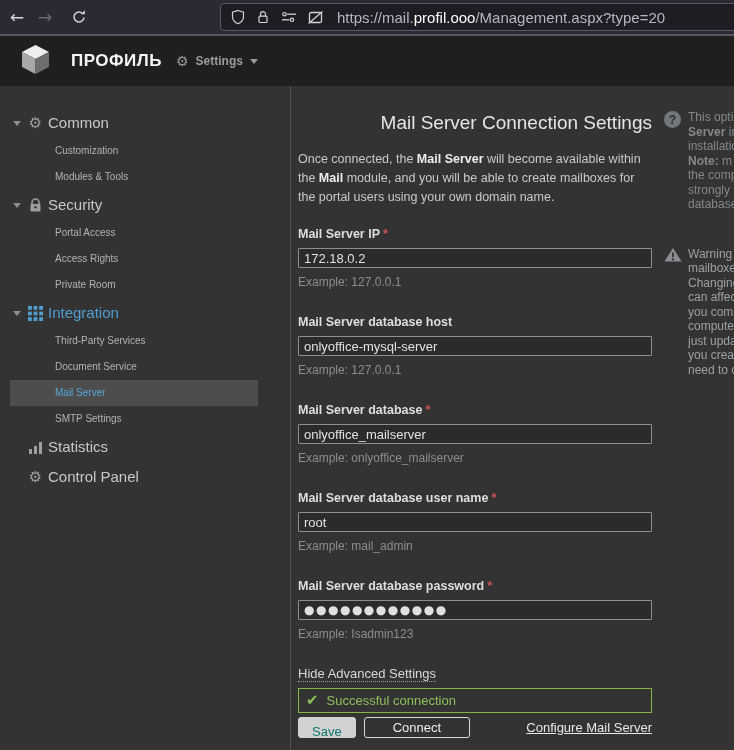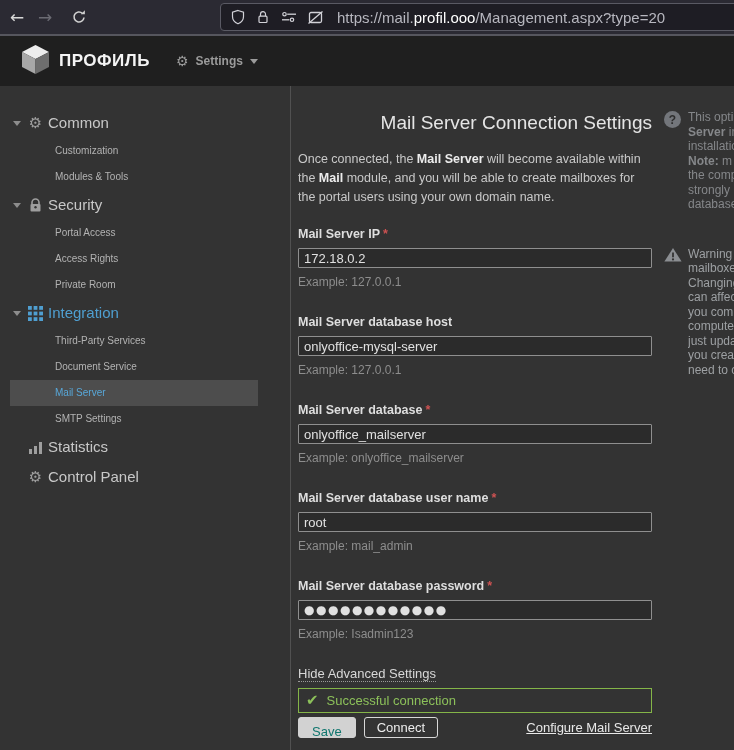--- a/index.html
+++ b/index.html
@@ -17,21 +17,21 @@
   #url-bar { position:absolute; left:220px; top:3px; right:-4px; height:28px; background:#1e1d24;
              border:1px solid #5a5a64; border-radius:4px; display:flex; align-items:center; padding-left:9px; }
   .ub-icon { display:inline-flex; align-items:center; margin-right:9px; }
   .url-text { font-size:15px; color:#b7b7bf; margin-left:4px; white-space:nowrap; }
   .url-domain { color:#ffffff; }
 
   #toolbar-divider { position:absolute; top:34px; left:0; right:0; height:2px; background:#56565e; }
 
   
   #app-header { position:absolute; top:36px; left:0; right:0; height:50px; background:#1f1f1f; }
-  .logo { position:absolute; left:22px; top:0; height:50px; display:flex; align-items:center; }
+  .logo { position:absolute; left:22px; top:0; height:50px; display:flex; align-items:center;gap:12px; }
   .logo-text { margin-left:10px; font-size:17px; font-weight:bold; letter-spacing:.5px; color:#f4f4f4; }
   .settings-menu { position:absolute; left:176px; top:0; height:50px; display:flex; align-items:center; }
   .settings-gear { font-size:14px; color:#9b9b9b; }
   .settings-label { margin-left:7px; font-size:12px; font-weight:bold; color:#9b9b9b; }
   .caret-down { margin-left:7px; width:0; height:0; border-left:4px solid transparent;
                 border-right:4px solid transparent; border-top:5px solid #9b9b9b; }
 
   
   #content-divider { position:absolute; left:290px; top:86px; bottom:0; width:1px; background:#515151; }
   #sidebar { position:absolute; left:0; top:86px; width:290px; bottom:0; }
@@ -65,21 +65,21 @@
   .adv-toggle { display:inline-block; margin-top:25px; font-size:13px; line-height:15px; color:#d8d8d8;
                 border-bottom:1px dotted #9a9a9a; cursor:default; }
   .success-box { margin-top:6px; width:100%; height:25px; border:1px solid #84b548;
                  display:flex; align-items:center; padding:0 7px; }
   .check { font-size:15px; font-weight:bold; color:#8cc05a; line-height:1; }
   .success-text { margin-left:8px; font-size:13px; color:#8cc05a; }
   .actions { margin-top:4px; display:flex; align-items:center; }
   .btn-save { background:#d2d2d2; border:1px solid #d2d2d2; border-radius:3px; color:#0f766e;
               font-size:13px; height:21px; padding:6px 13px; font-family:inherit; }
   .btn-connect { background:transparent; border:1px solid #d8d8d8; border-radius:3px; color:#ededed;
-                 font-size:13px; height:21px; padding:0 12px; margin-left:8px; font-family:inherit; }
+                 font-size:13px; height:21px; padding:0 28px; margin-left:8px; font-family:inherit; }
   .configure-link { margin-left:auto; color:#e8e8e8; font-size:13px; text-decoration:underline; cursor:default; }
 
   
   #aside { position:absolute; left:664px; top:110px; right:0; overflow:hidden; }
   .panel { display:flex; }
   .panel-warning { margin-top:35px; }
   .panel-icon { flex:0 0 24px; }
   .help-circle { display:flex; width:17px; height:17px; border-radius:50%; background:#73767b;
                  color:#2d2d2d; font-size:12px; font-weight:bold; align-items:center;
                  justify-content:center; margin-top:1px; }

